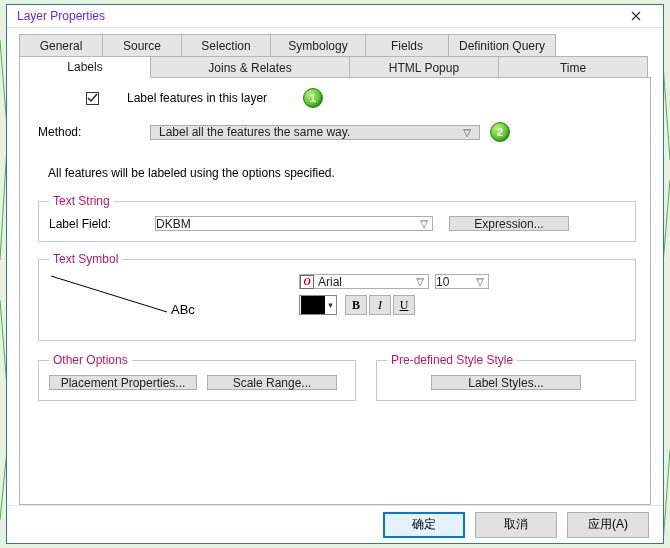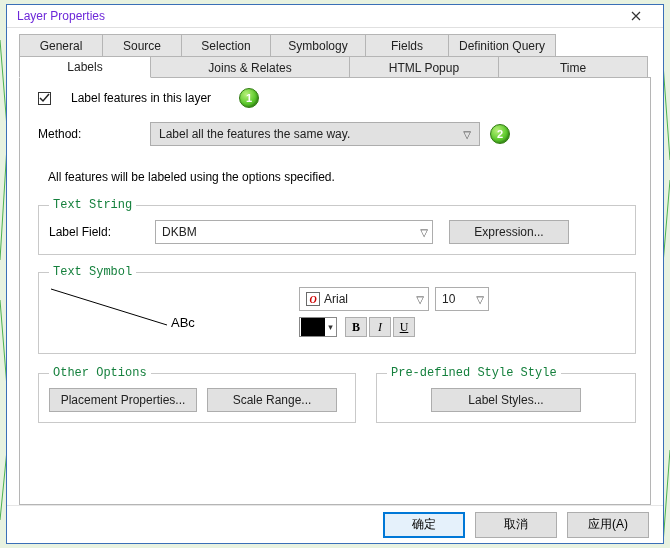--- a/index.html
+++ b/index.html
@@ -75,35 +75,35 @@
     width:20px; height:20px; border-radius:50%;
     background: radial-gradient(circle at 35% 30%, #b8f07a, #5cc92c 55%, #2f8f12);
     border:1px solid #2f7a10;
     display:inline-flex; align-items:center; justify-content:center;
     color:#fff; font-weight:bold; font-size:11px;
     box-shadow: inset -1px -1px 2px rgba(0,0,0,.25);
   }
 
   .combo, .winbtn, .textcombo {
     border:1px solid #adadad; background:#e1e1e1;
-    height:24px; display:flex; align-items:center;
+    height:15px; display:flex; align-items:center;
     font-size:12px; color:#222;
   }
   .combo { padding: 0 4px 0 8px; justify-content:space-between; }
   .combo .arrow, .textcombo .arrow {
     width:16px; text-align:center; color:#444; font-size:10px;
   }
-  .textcombo { background:#fff; padding-left:6px; justify-content:space-between; }
+  .textcombo { background:#fff; justify-content:space-between; }
   .winbtn { justify-content:center; padding:0 10px; }
 
   fieldset {
     border:1px solid #c9c9c9;
     margin:0; padding:8px 10px 10px 10px;
   }
-  legend { font-size:12px; color:#15803d; padding:0 4px;font-family:Liberation Mono, monospace; }
+  legend { font-size:12px; color:#be185d; padding:0 4px; }
 
   .color-swatch {
     width:38px; height:20px; border:1px solid #888;
     display:flex; align-items:center;
   }
   .color-swatch .fill { width:24px; height:18px; background:#000; margin-left:1px; }
   .color-swatch .drop { flex:1; text-align:center; font-size:9px; color:#333; }
 
   .fontbtn {
     width:22px; height:20px; border:1px solid #adadad; background:#e1e1e1;
@@ -167,21 +167,21 @@
         </div>
       <div class="tab-row tab-row2" id="tab-row2">
           <div class="tab active" style="width: 132px;">Labels</div>
           <div class="tab" style="width: 200px;">Joins &amp; Relates</div>
           <div class="tab" style="width: 150px;">HTML Popup</div>
           <div class="tab" style="width: 150px;">Time</div>
         </div>
 
       <div class="tab-panel">
 
-        <div class="row" style="gap:14px;">
+        <div class="row" style="gap:22px;margin-left:48px;">
           <span class="chk">
             <svg viewBox="0 0 11 11">
                 <path d="M1 5 L4 8 L10 1" stroke="#222" stroke-width="1.5" fill="none"></path>
               </svg>
           </span>
           <span>Label features in this layer</span>
           <span class="badge" style="margin-left:14px;">1</span>
         </div>
 
         <div class="row" style="margin-top:14px; gap:0;">

